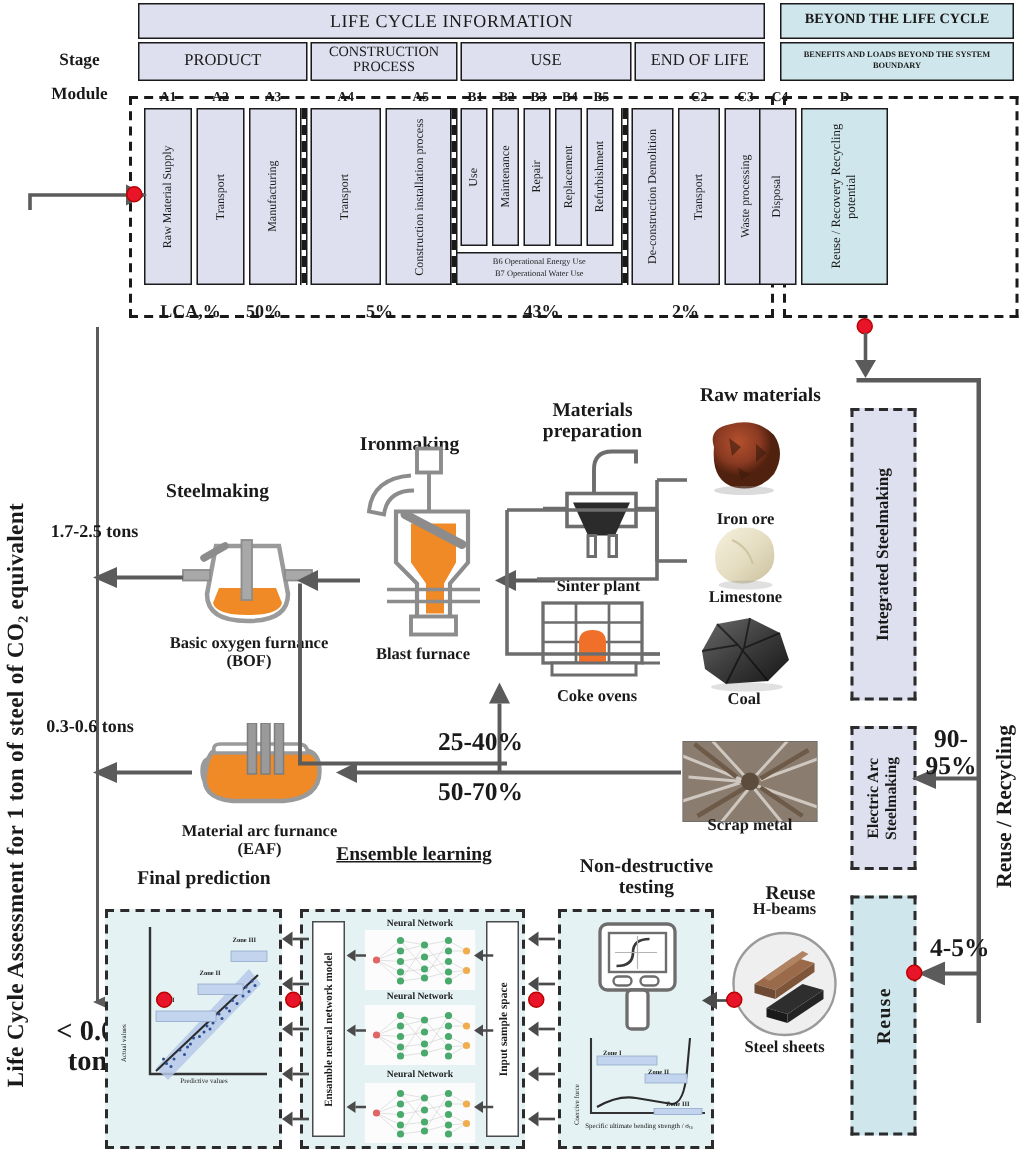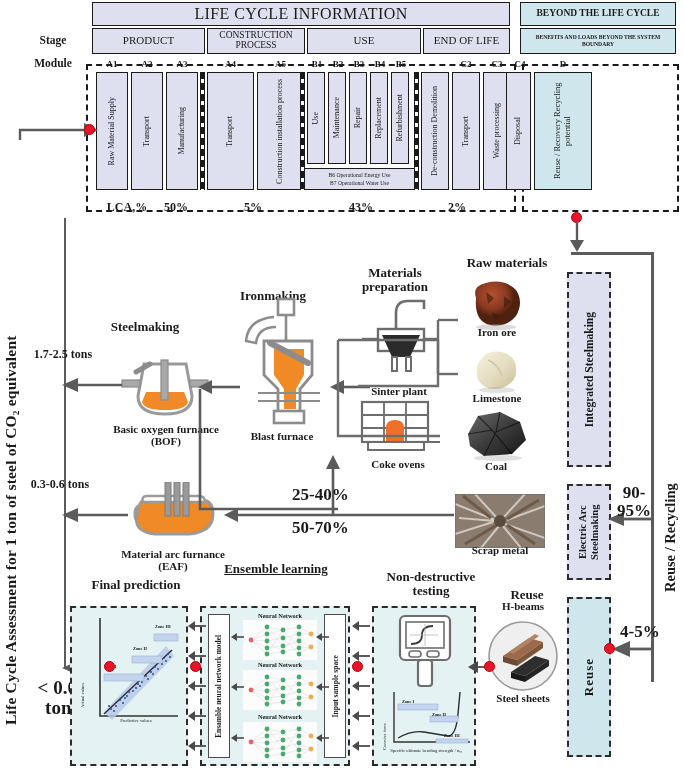--- a/index.html
+++ b/index.html
@@ -12,21 +12,21 @@
     overflow: hidden;
   }
   .abs { position: absolute; }
   .vtext { writing-mode: vertical-rl; transform: rotate(180deg); }
 
   
   .lci-title {
     left: 92px; top: 2px; width: 418px; height: 24px;
     background: #dfe0ef; border: 1.5px solid #1a1a1a;
     display: flex; align-items: center; justify-content: center;
-    font-size: 16px; letter-spacing: .4px;
+    font-size: 12px; letter-spacing: .4px;
   }
   .beyond-title {
     left: 520px; top: 2px; width: 156px; height: 24px;
     background: #cfe7ec; border: 1.5px solid #1a1a1a;
     display: flex; align-items: center; justify-content: center;
     text-align: center; font-weight: bold; font-size: 9.5px; line-height: 1.05;
   }
   .stage-cell {
     top: 28px; height: 26px;
     background: #dfe0ef; border: 1.5px solid #1a1a1a;
@@ -278,21 +278,21 @@
       <radialGradient id="ore" cx="38%" cy="30%">
         <stop offset="0%" stop-color="#b4512e"></stop>
         <stop offset="65%" stop-color="#8a3a22"></stop>
         <stop offset="100%" stop-color="#51210f"></stop>
       </radialGradient>
     </defs>
   <path d="M10 18 Q6 6 20 3 Q38 -2 50 10 Q58 22 50 36 Q40 48 24 45 Q8 41 10 18 Z" fill="url(#ore)"></path>
   <path d="M20 12 L28 18 L22 24 Z M38 16 L45 22 L38 28 Z M26 32 L34 36 L28 40 Z" fill="#3a1a0c" opacity=".6"></path>
   <ellipse cx="30" cy="47" rx="20" ry="3" fill="#999" opacity=".35"></ellipse>
 </svg>
-<div class="abs sublbl" style="left:462px; top:326px; width:70px;">Iron ore</div>
+<div class="abs sublbl" style="left:462px; top:340px; width:70px;">Iron ore</div>
 
 <svg class="abs" style="left:468px; top:348px;" width="56" height="46" viewBox="0 0 56 46">
   <defs>
       <linearGradient id="lime" x1="0" y1="0" x2="1" y2="1">
         <stop offset="0%" stop-color="#f6f1de"></stop>
         <stop offset="55%" stop-color="#e4dcc0"></stop>
         <stop offset="100%" stop-color="#c9bf9c"></stop>
       </linearGradient>
     </defs>
   <path d="M14 10 Q20 2 34 4 Q48 8 48 20 Q50 34 34 40 Q18 44 10 32 Q6 18 14 10 Z" fill="url(#lime)"></path>

